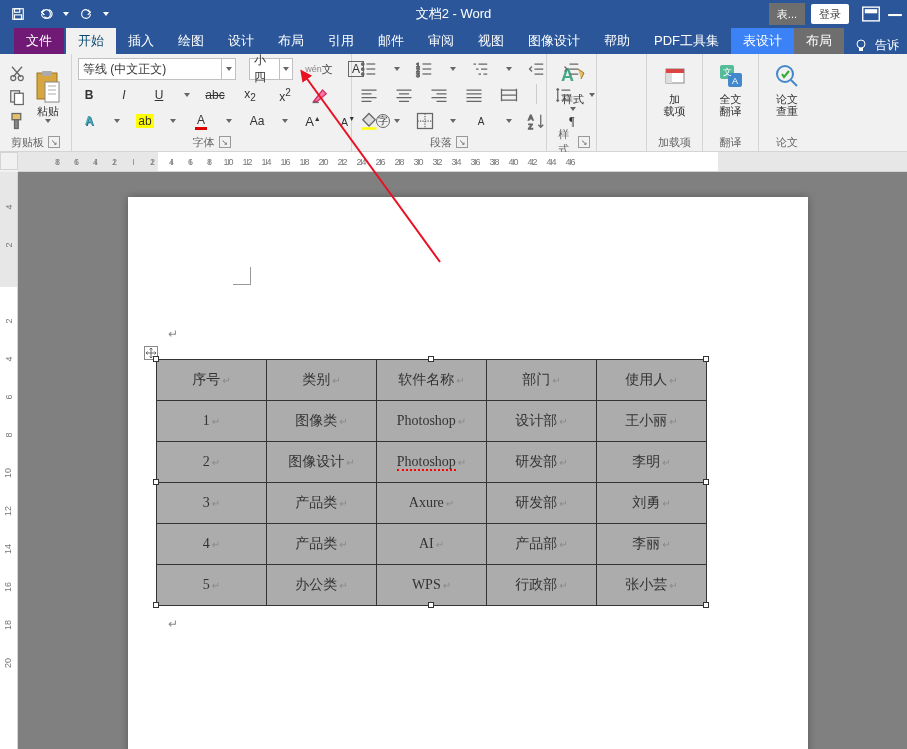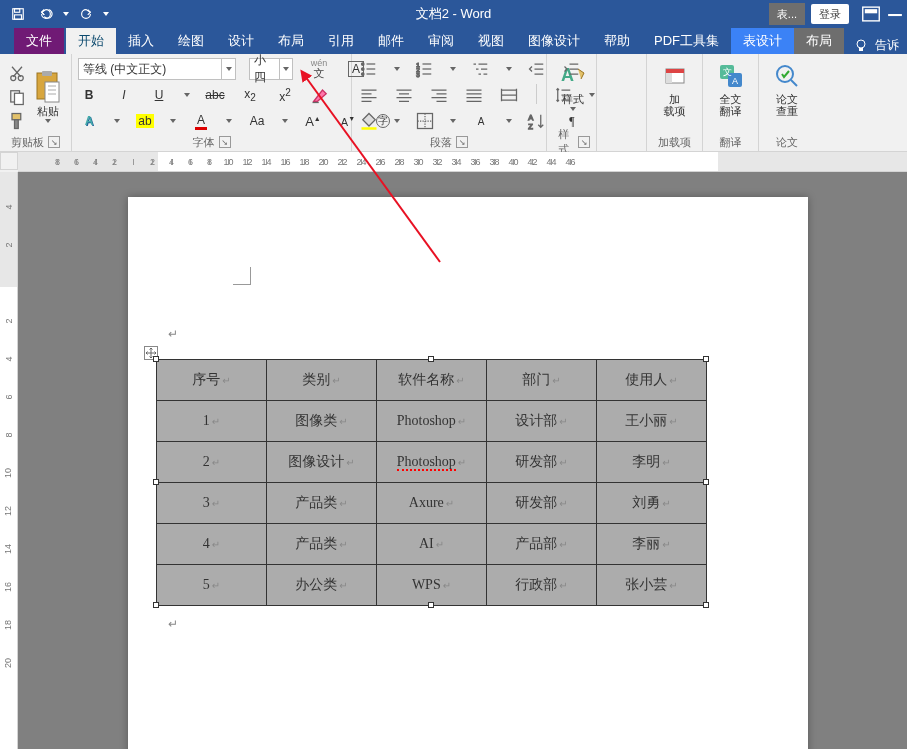--- a/index.html
+++ b/index.html
@@ -219,21 +219,21 @@
               </div>
             </div>
           <div class="combo" style="width:44px">
               <span>小四</span>
               <div class="dd">
                 <svg class="caret-d" viewBox="0 0 6 4">
                   <path d="M0 0L3 4L6 0Z" fill="#666"></path>
                 </svg>
               </div>
             </div>
-          <div class="small-btn" style="width:26px;font-size:9px;color:#888;flex-direction:column;line-height:1">
+          <div class="small-btn" style="width:26px;font-size:9px;color:#888;flex-direction:row;line-height:1">
               <span>wén</span>
               <span style="font-size:11px;color:#444">文</span>
             </div>
           <div class="small-btn">
               <span style="border:1px solid #666;padding:0 3px;font-size:12px">A</span>
             </div>
         </div>
         <div class="rowline">
           <div class="small-btn">
               <b>B</b>

